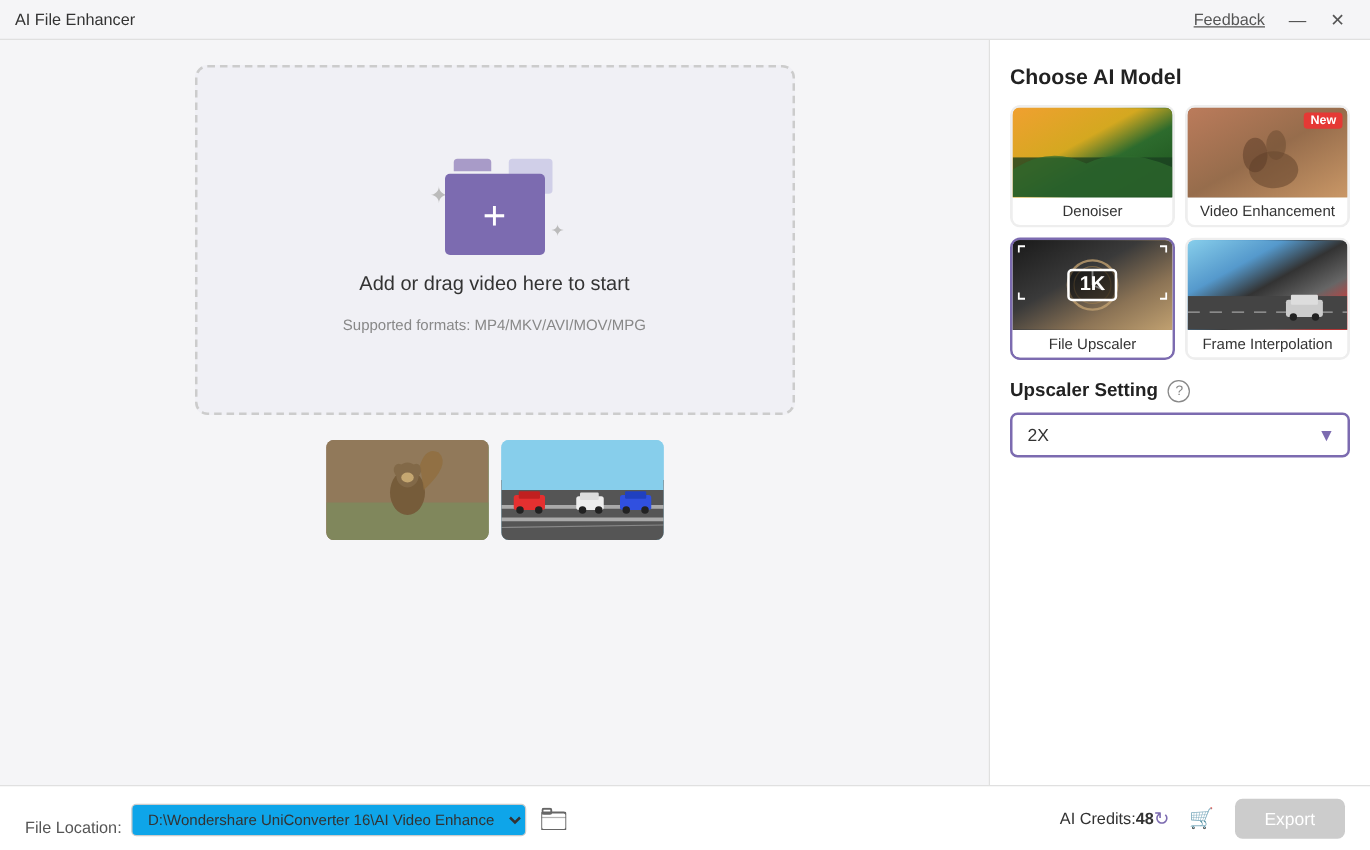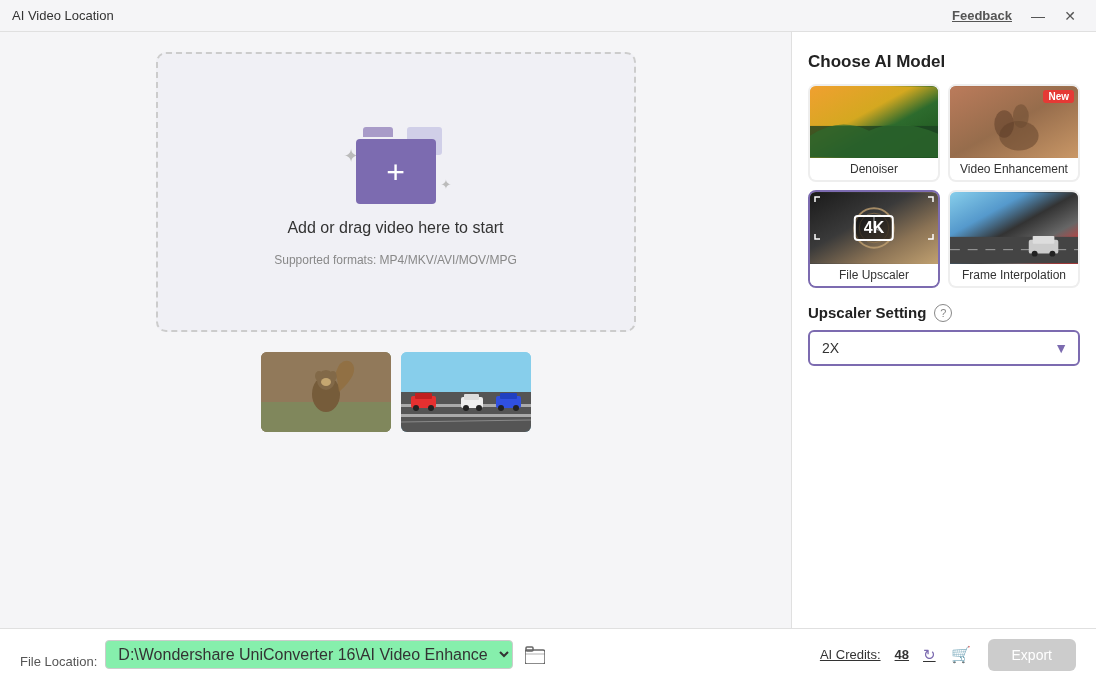--- a/index.html
+++ b/index.html
@@ -39,21 +39,20 @@
       display: flex;
       align-items: center;
       gap: 4px;
     }
     .feedback-link {
       font-size: 13px;
       color: #555;
       text-decoration: underline;
       cursor: pointer;
       margin-right: 8px;
-      font-weight: bold;
     }
     .window-btn {
       width: 28px;
       height: 28px;
       display: flex;
       align-items: center;
       justify-content: center;
       cursor: pointer;
       border-radius: 4px;
       font-size: 14px;
@@ -354,47 +353,46 @@
     }
     .file-location-label {
       font-size: 13px;
       color: #555;
       white-space: nowrap;
     }
     .file-location-select {
       border: 1px solid #ccc;
       border-radius: 4px;
       padding: 4px 8px;
-      font-size: 16px;
+      font-size: 12px;
       color: #333;
-      background: #86efac;
+      background: #0ea5e9;
       cursor: pointer;
     }
     .folder-open-btn {
       width: 28px;
       height: 28px;
       display: flex;
       align-items: center;
       justify-content: center;
       cursor: pointer;
       color: #555;
       font-size: 16px;
     }
     .bottom-right {
       display: flex;
       align-items: center;
       gap: 16px;
     }
     .ai-credits {
       display: flex;
       align-items: center;
-      gap: 14px;
+      gap: 0;
       font-size: 13px;
       color: #333;
-      text-decoration: underline;
     }
     .credits-num {
       font-weight: 700;
     }
     .refresh-icon {
       color: #7c6bb0;
       cursor: pointer;
       font-size: 15px;
     }
     .cart-icon {
@@ -410,21 +408,21 @@
       padding: 8px 24px;
       font-size: 14px;
       cursor: not-allowed;
     }
   </style>
 </head>
 <body>
 
 <div class="title-bar">
   <div class="title-bar-left">
-    <span class="app-title">AI Video Location</span>
+    <span class="app-title">AI File Enhancer</span>
   </div>
   <div class="title-bar-right">
     <span class="feedback-link">Feedback</span>
     <button class="window-btn">—</button>
     <button class="window-btn close">✕</button>
   </div>
 </div>
 
 <div class="main-content">
 
@@ -565,21 +563,21 @@
               <path d="M15 6 L15 1 L10 1" stroke="white" stroke-width="1.5" fill="none"></path>
             </svg>
             
             <svg style="position:absolute;bottom:24px;left:4px;" width="16" height="16" viewBox="0 0 16 16">
               <path d="M1 10 L1 15 L6 15" stroke="white" stroke-width="1.5" fill="none"></path>
             </svg>
             
             <svg style="position:absolute;bottom:24px;right:4px;" width="16" height="16" viewBox="0 0 16 16">
               <path d="M15 10 L15 15 L10 15" stroke="white" stroke-width="1.5" fill="none"></path>
             </svg>
-            <div class="upscale-badge">4K</div>
+            <div class="upscale-badge">1K</div>
           </div>
           <div class="model-card-label">File Upscaler</div>
         </div>
 
         <div class="model-card">
           <div class="model-card-image img-interpolation">
             <svg width="100%" height="72" viewBox="0 0 130 72">
               <defs>
                 <linearGradient id="grad4" x1="0" y1="0" x2="1" y2="1">
                   <stop offset="0%" stop-color="#87CEEB"></stop>

